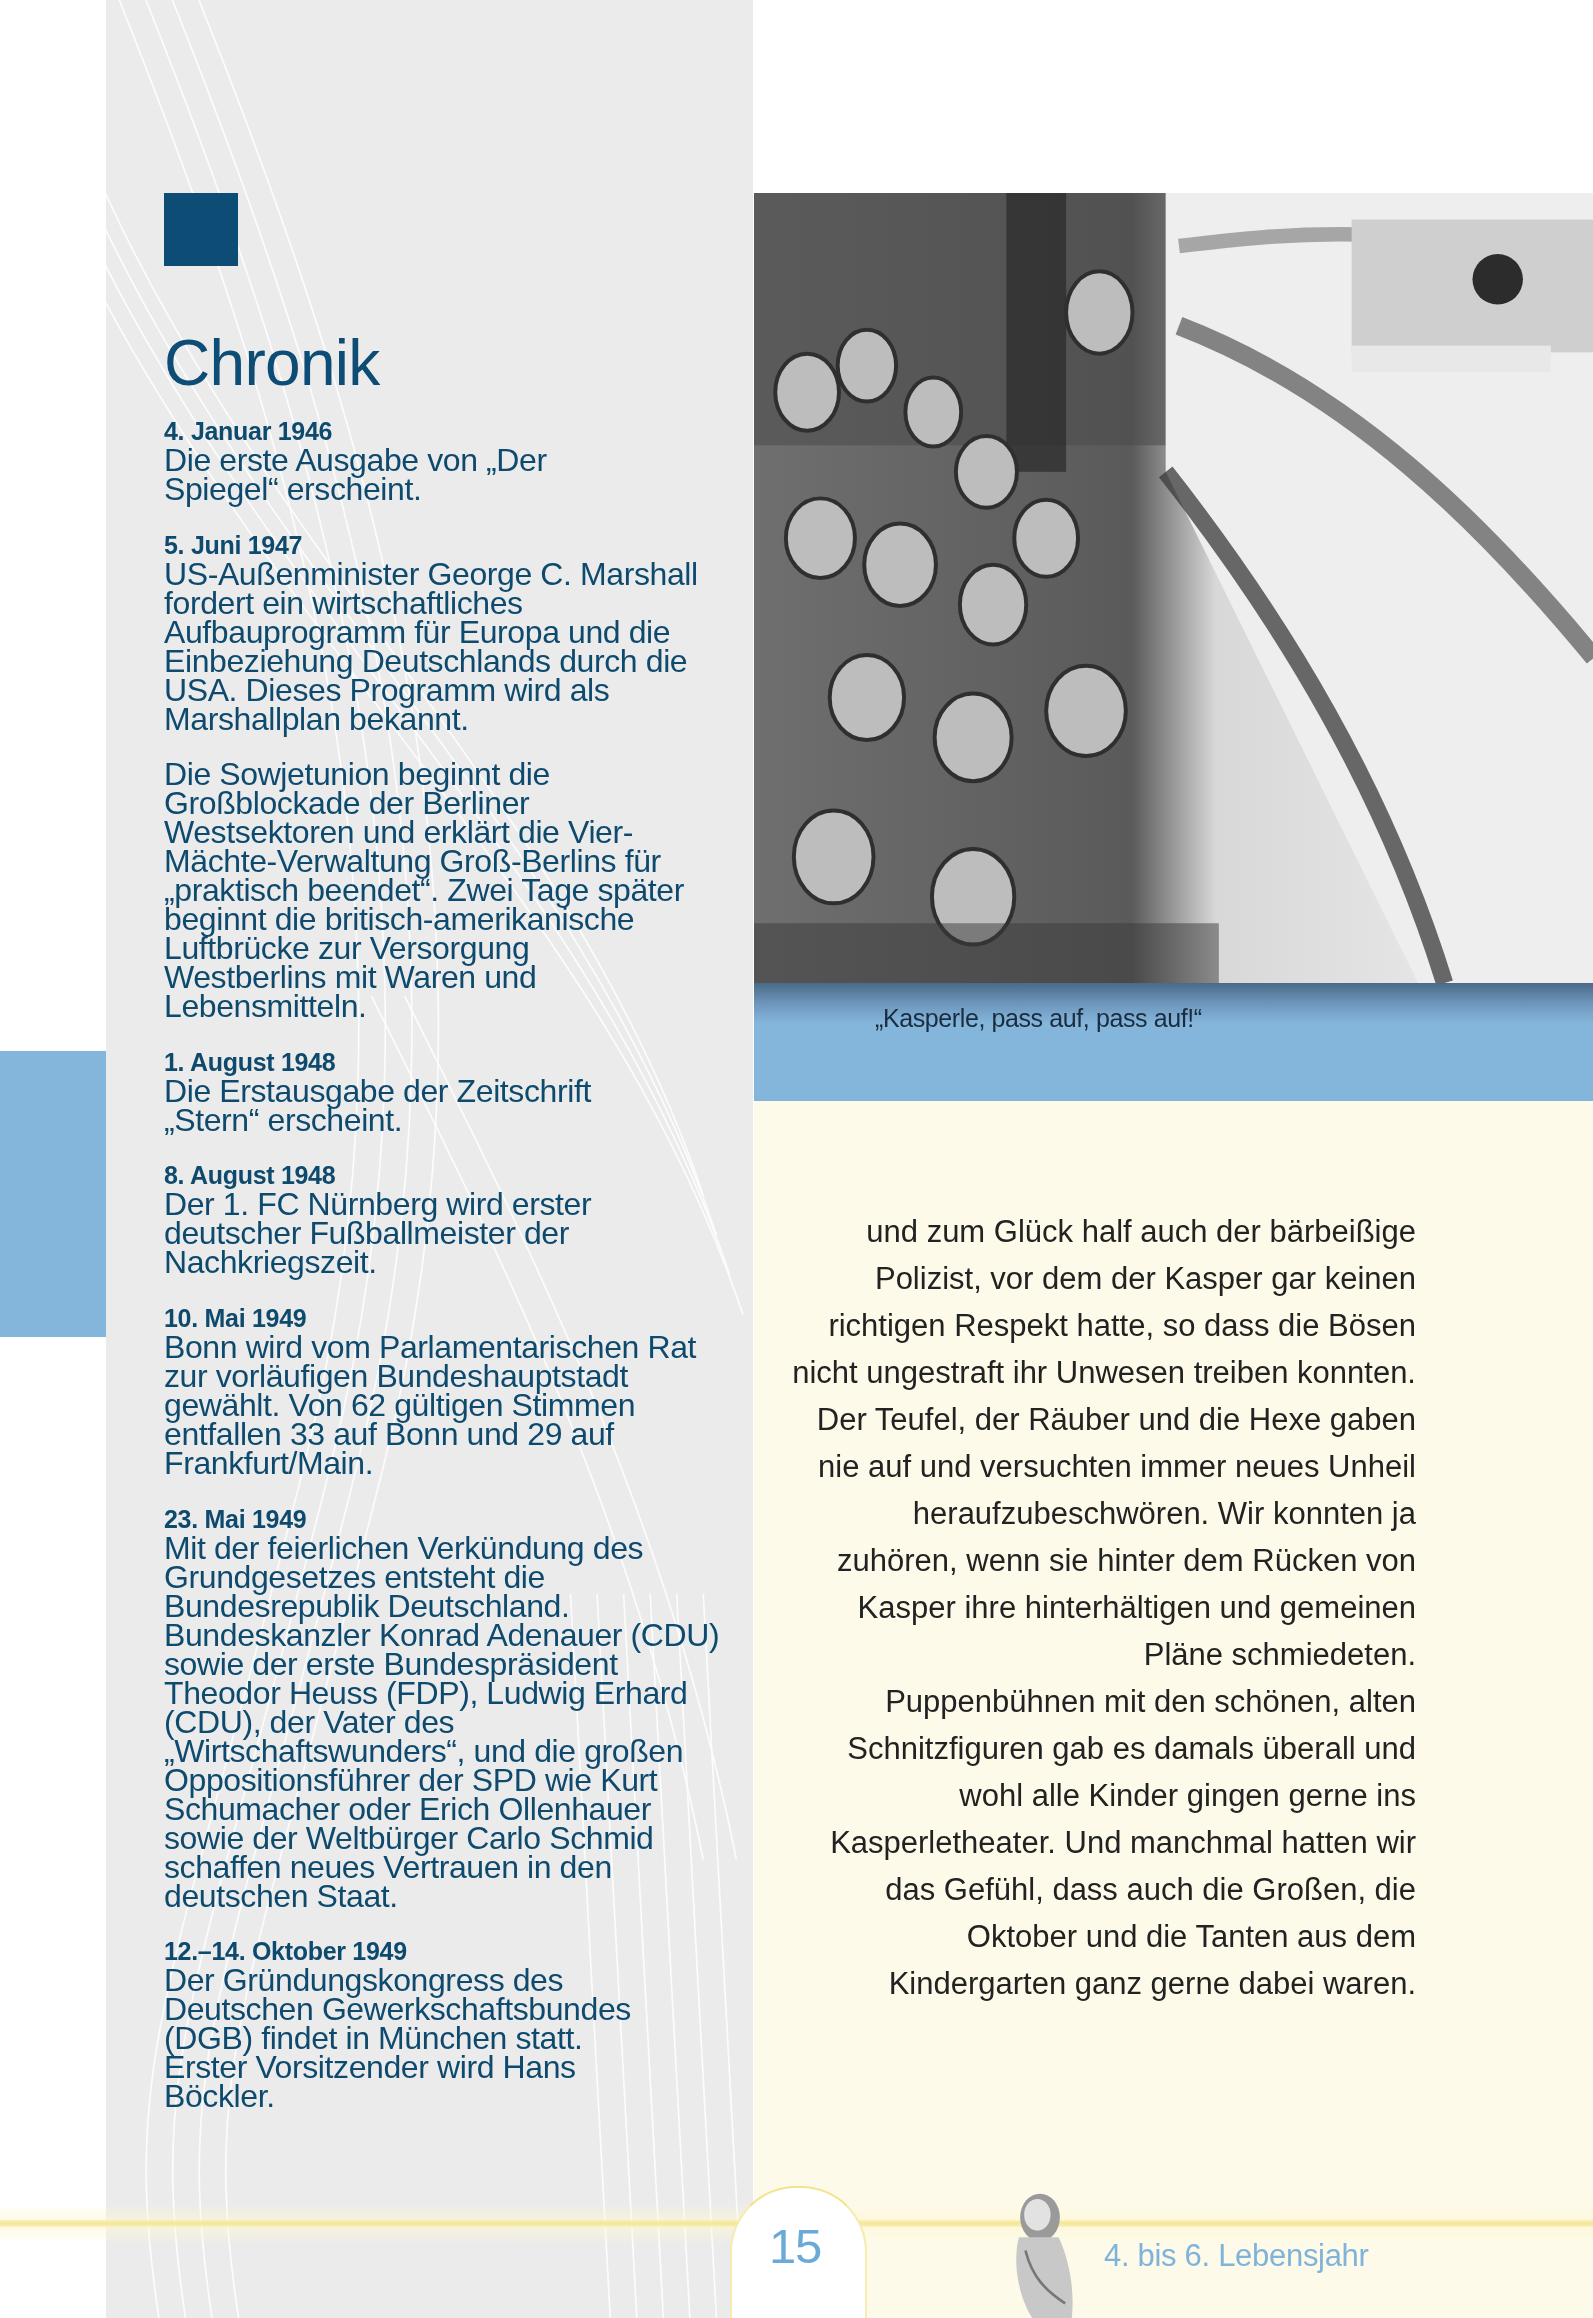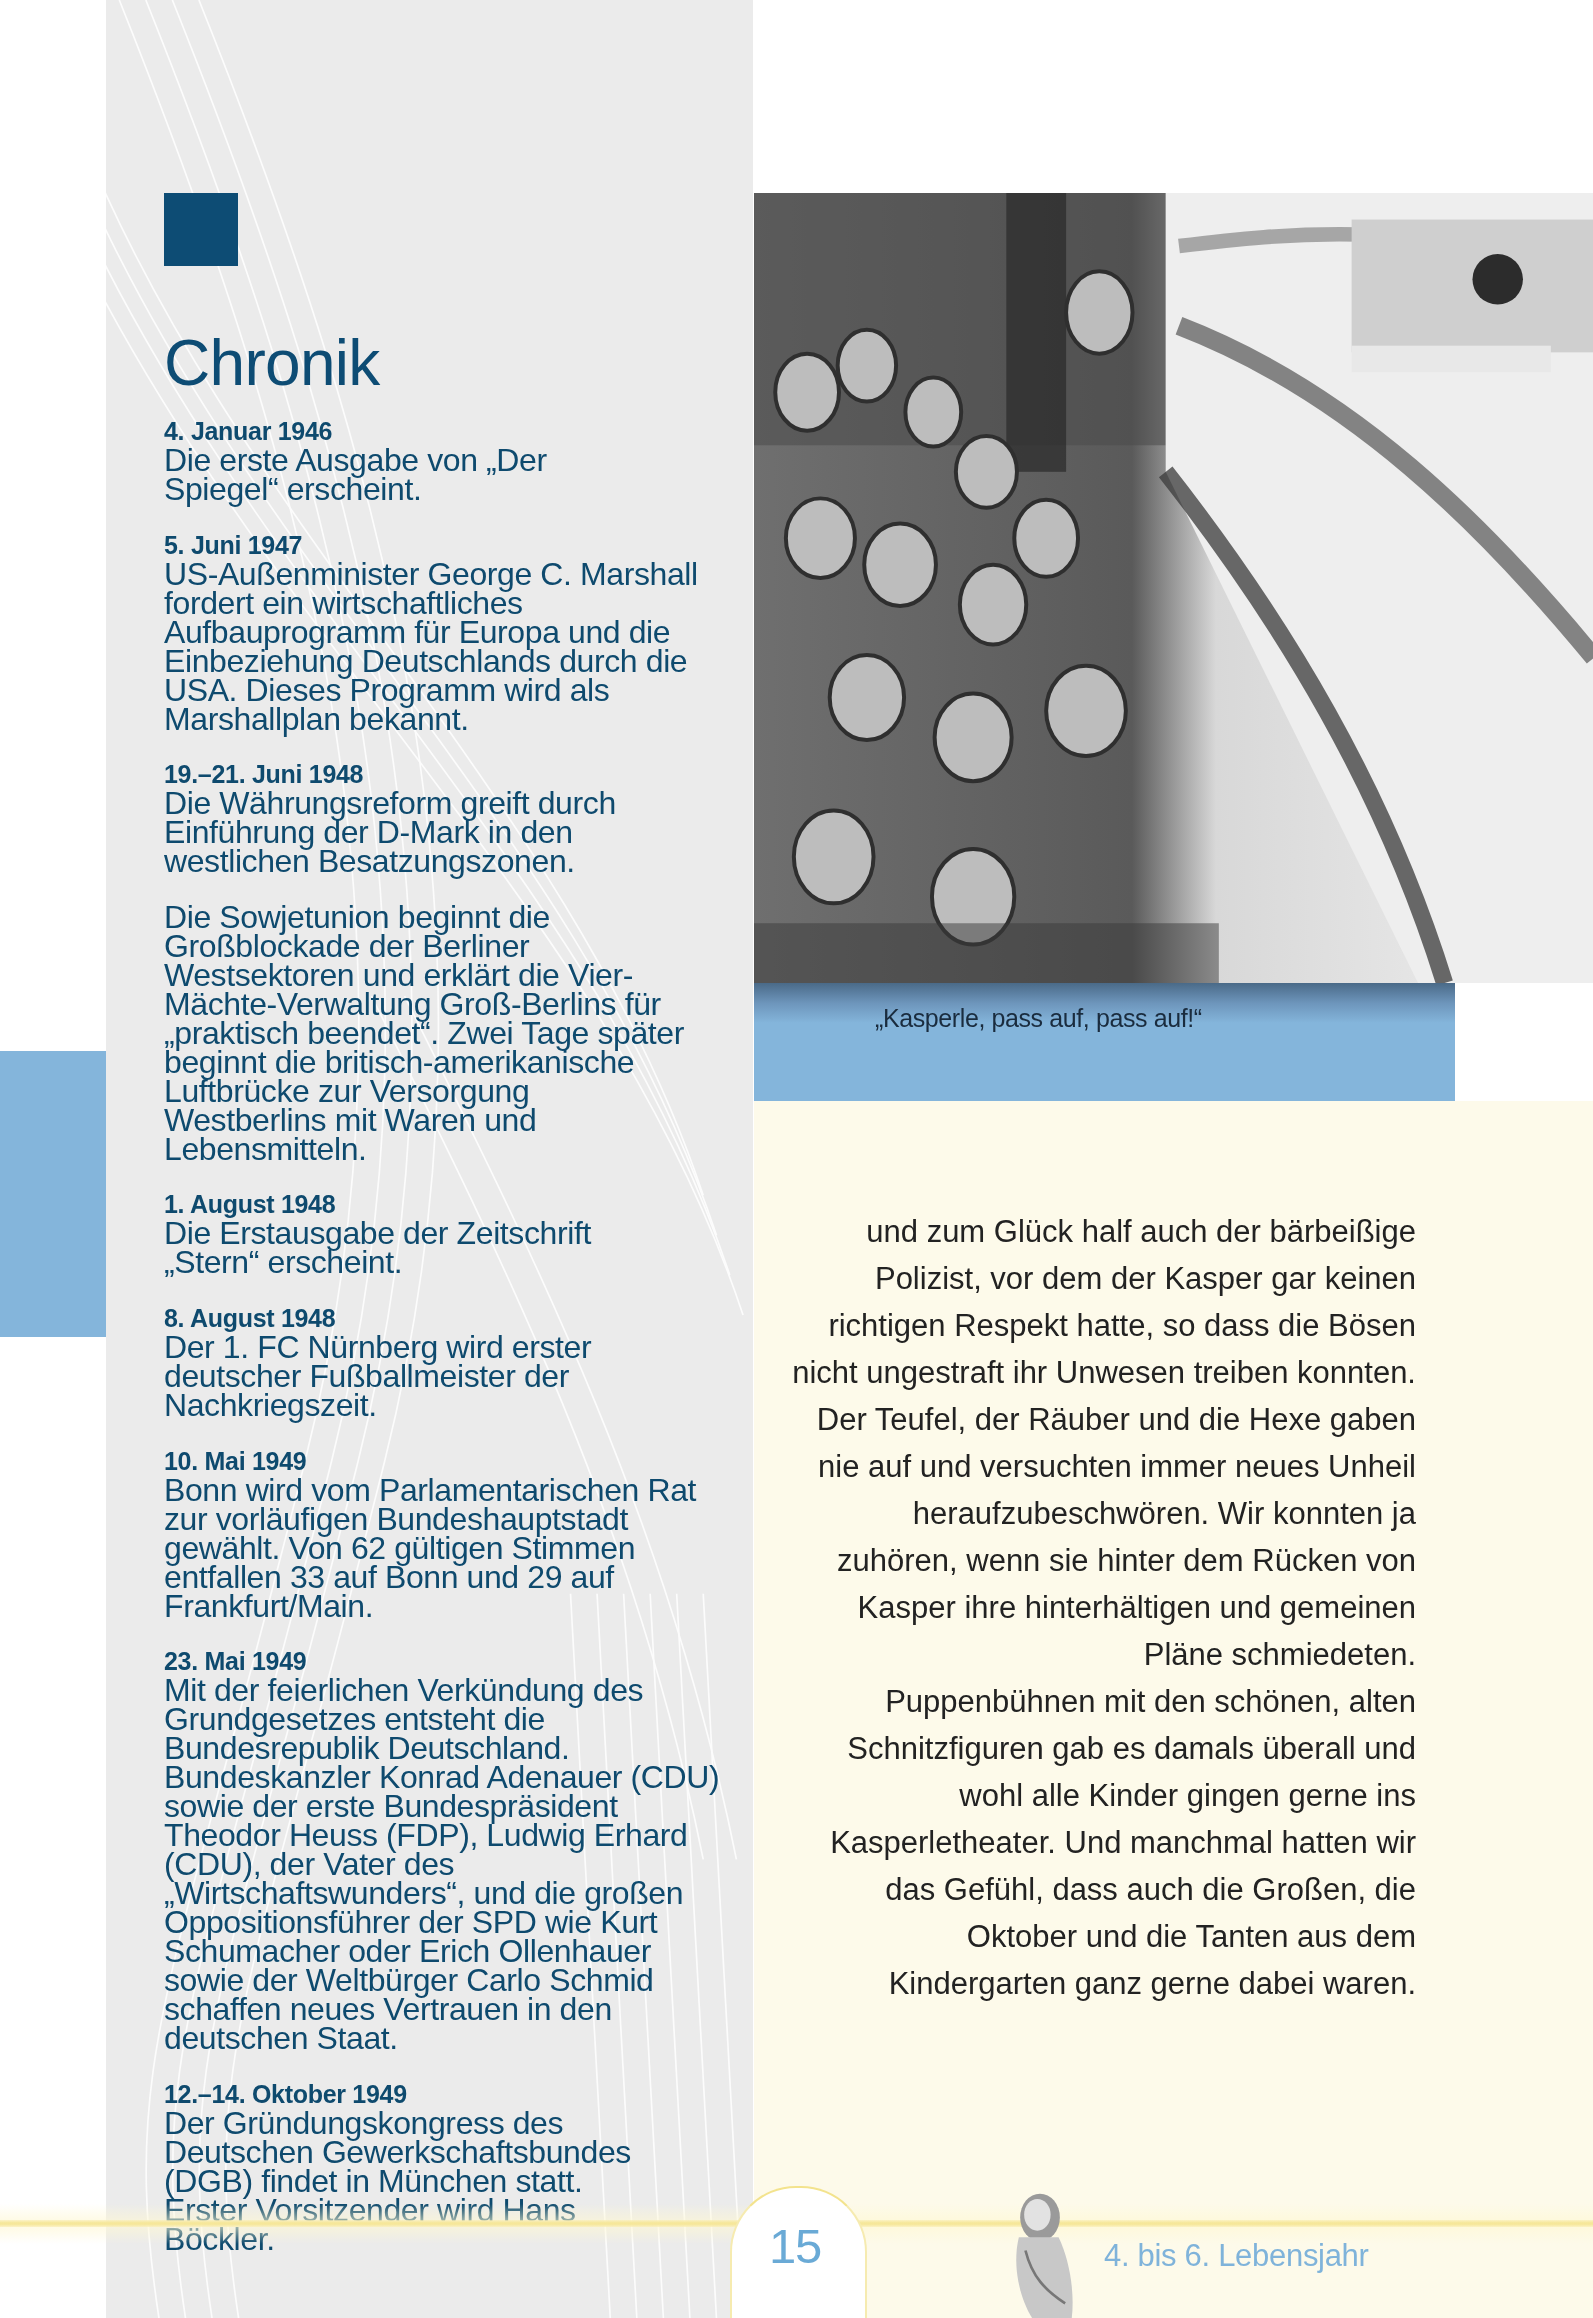--- a/index.html
+++ b/index.html
@@ -16,21 +16,21 @@
 
   .chron { position:absolute; left:164px; top:417px; width:558px; color:#0e4a6e; }
   .entry { margin:0 0 26.6px 0; }
   .entry .date { font-weight:bold; font-size:25px; line-height:29px; letter-spacing:-0.3px; }
   .entry .text { font-size:32px; line-height:29px; letter-spacing:-0.4px; }
 
   
   .photo { position:absolute; left:754px; top:193px; width:840px; height:790px; overflow:hidden; background:#9a9a9a; }
   .photo svg { width:100%; height:100%; display:block; }
 
-  .caption-band { position:absolute; left:754px; top:983px; width:701px; height:118px;
+  .caption-band { position:absolute; left:754px; top:983px; width:840px; height:118px;
     background:linear-gradient(to bottom,#4a6a88 0px,#6d95bb 20px,#84b5db 40px,#84b5db 100%); }
   .caption { position:absolute; left:121px; top:21px; font-size:25px; color:#1a2c3e; letter-spacing:-0.4px; }
 
   .cream { position:absolute; left:754px; top:1101px; width:840px; height:1218px; background:#fdfaea; }
   .story { position:absolute; left:792px; top:1208px; width:624px; color:#222; font-size:31px; line-height:47px; letter-spacing:0px;text-align:right; }
   .story p { margin:0; }
   .story p.indent { text-indent:29px; }
 
   
   .footer-line { position:absolute; left:0; top:2220px; width:1594px; height:6.6px;
@@ -75,24 +75,20 @@
 <h1 class="heading">Chronik</h1>
 
 <div class="chron">
   <div class="entry">
     <div class="date">4. Januar 1946</div>
     <div class="text" style="width:465px">Die erste Ausgabe von „Der Spiegel“ erscheint.</div>
   </div>
   <div class="entry">
     <div class="date">5. Juni 1947</div>
     <div class="text">US-Außenminister George C. Marshall fordert ein wirtschaftliches Aufbauprogramm für Europa und die Einbeziehung Deutschlands durch die USA. Dieses Programm wird als Marshallplan bekannt.</div>
-  </div>
-  <div class="entry">
-    <div class="date">19.–21. Juni 1948</div>
-    <div class="text" style="width:505px">Die Währungsreform greift durch Einführung der D-Mark in den westlichen Besatzungszonen.</div>
   </div>
   <div class="entry">
     <div class="text" style="width:531px">Die Sowjetunion beginnt die Großblockade der Berliner Westsektoren und erklärt die Vier-Mächte-Verwaltung Groß-Berlins für „praktisch beendet“. Zwei Tage später beginnt die britisch-amerikanische Luftbrücke zur Versorgung Westberlins mit Waren und Lebensmitteln.</div>
   </div>
   <div class="entry">
     <div class="date">1. August 1948</div>
     <div class="text" style="width:478px">Die Erstausgabe der Zeitschrift „Stern“ erscheint.</div>
   </div>
   <div class="entry">
     <div class="date">8. August 1948</div>

